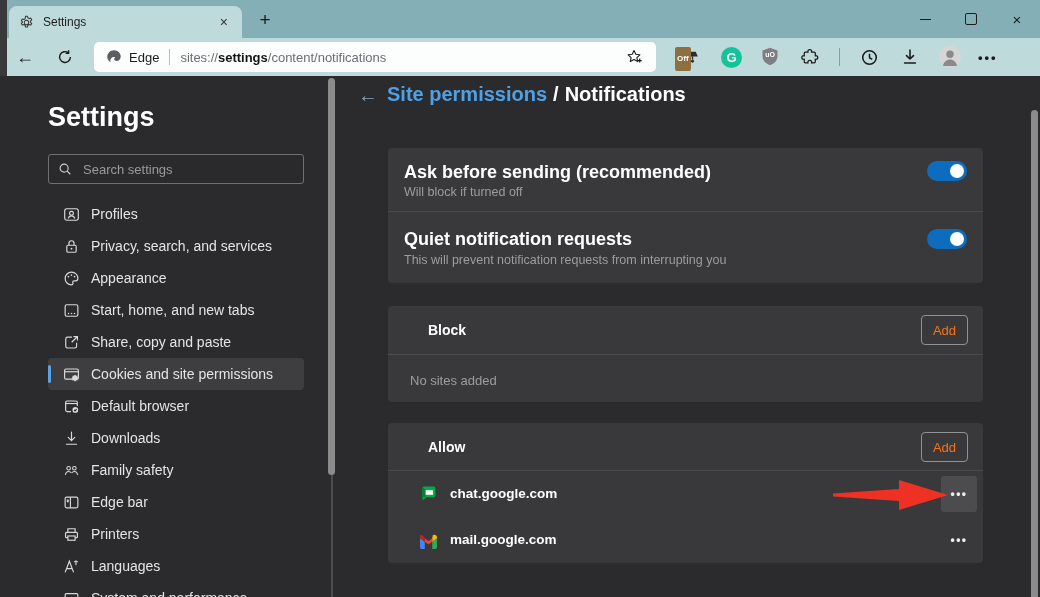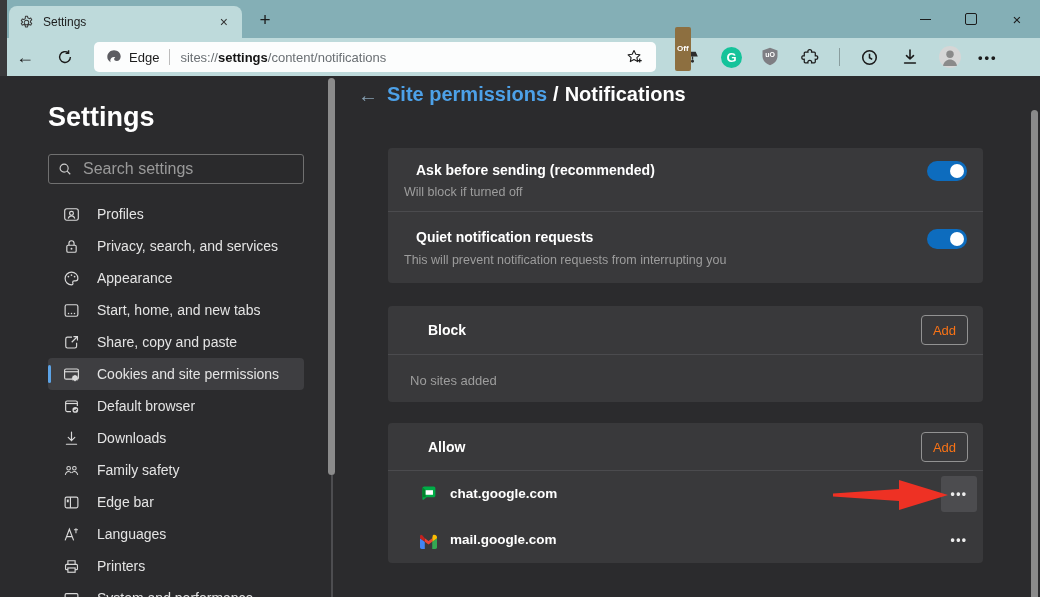--- a/index.html
+++ b/index.html
@@ -28,57 +28,57 @@
   .addressbar{margin-left:16px;width:562px;height:30px;background:#fcfdfd;border-radius:5px;
     display:flex;align-items:center;padding:0 4px 0 12px;box-sizing:border-box;font-size:13px;}
   .site-badge{display:flex;align-items:flex-end;gap:7px;color:#1d1d1d;}
   .ab-divider{width:1px;height:16px;background:#bcbcbc;margin:0 10px;}
   .url{color:#6a6f73;white-space:nowrap;flex:1;overflow:hidden;}
   .url .host{color:#141414;font-weight:bold;}
   .star-btn{width:34px;height:28px;display:flex;align-items:center;justify-content:center;border-radius:4px;}
   .ext-row{margin-left:24px;display:flex;align-items:center;gap:17px;}
   .ext{position:relative;width:24px;height:24px;display:flex;align-items:center;justify-content:center;}
   .off-badge{position:absolute;left:-5px;bottom:-2px;background:#8d6f40;color:#fff;font-size:8px;
-    font-weight:bold;padding:18px 2px;border-radius:2px;line-height:1;}
+    font-weight:bold;padding:8px 2px;border-radius:2px;line-height:1;}
   .gram{width:21px;height:21px;border-radius:50%;background:#15c39a;color:#fff;font-weight:bold;
     font-size:13px;display:flex;align-items:center;justify-content:center;}
   .ublock{position:relative;width:22px;height:24px;display:flex;align-items:center;justify-content:center;}
   .ublock span{position:absolute;top:6px;left:0;right:0;text-align:center;color:#fff;font-size:7px;font-weight:bold;}
   .tb-sep{width:1px;height:18px;background:rgba(0,0,0,.28);}
   .avatar{width:22px;height:22px;border-radius:50%;background:#d6d6d6;overflow:hidden;
     display:flex;align-items:flex-end;justify-content:center;}
   .more-dots{font-size:13px;color:#1b1b1b;letter-spacing:2px;font-weight:bold;}
   
   .sidebar{position:absolute;left:0;top:76px;width:345px;height:521px;}
   .sb-title{position:absolute;left:48px;top:26px;font-size:27px;font-weight:bold;color:#fff;}
   .searchbox{position:absolute;left:48px;top:78px;width:256px;height:30px;box-sizing:border-box;
     background:#2a2a2c;border:1px solid #707070;border-radius:3px;display:flex;align-items:center;
     padding:0 9px;gap:9px;}
   .searchbox input{flex:1;background:transparent;border:0;outline:none;color:#0ea5e9;
-    font-size:16px;font-family:"Liberation Sans",sans-serif;}
+    font-size:13px;font-family:"Liberation Sans",sans-serif;}
   .searchbox input::placeholder{color:#9a9a9a;}
   .nav{position:absolute;left:48px;top:122px;width:256px;}
-  .nav-item{position:relative;height:32px;display:flex;align-items:center;gap:17px;
+  .nav-item{position:relative;height:32px;display:flex;align-items:center;gap:11px;
     padding-left:15px;box-sizing:border-box;border-radius:4px;}
   .nav-item .lbl{font-size:14px;color:#e4e4e4;white-space:nowrap;}
   .nav-item.selected{background:#3e3e41;}
   .nav-item.selected::before{content:"";position:absolute;left:0;top:7px;bottom:7px;width:3px;
     border-radius:2px;background:#5ca3e6;}
   .sb-scroll{position:absolute;left:328px;top:2px;width:7px;height:397px;background:#8b8b8b;border-radius:4px;}
   .sb-track{position:absolute;left:331px;top:399px;width:2px;height:122px;background:#4d4d50;}
   
   .main{position:absolute;left:345px;top:76px;width:695px;height:521px;}
   .crumb-back{position:absolute;left:13px;top:8px;font-size:20px;color:#87a0b2;}
   .crumb{position:absolute;left:42px;top:7px;font-size:20px;font-weight:bold;color:#fff;white-space:nowrap;}
   .crumb .parent{color:#4da1e8;}
   .crumb .sep{margin:0 6px;}
   .card{position:absolute;left:43px;width:595px;background:#39393b;border-radius:4px;box-sizing:border-box;}
   .card-divider{border-top:1px solid #4b4b4e;}
   .t-row{position:relative;padding:0 16px;}
-  .t-title{position:absolute;left:16px;font-size:14px;font-weight:bold;color:#fff;margin-left:12px;}
+  .t-title{position:absolute;left:16px;font-size:18px;font-weight:bold;color:#fff;}
   .t-sub{position:absolute;left:16px;font-size:12.5px;color:#9d9d9d;}
   .toggle{position:absolute;right:16px;width:40px;height:20px;border-radius:10px;background:#0d6cbe;}
   .toggle .knob{position:absolute;right:3px;top:3px;width:14px;height:14px;border-radius:50%;background:#fff;}
   .sec-head{position:relative;height:48px;margin-left:24px;}
   .sec-title{position:absolute;left:16px;top:16px;font-size:14px;font-weight:bold;color:#fff;}
   .add-btn{position:absolute;right:15px;top:9px;width:47px;height:30px;box-sizing:border-box;
     border:1px solid #929292;border-radius:4px;background:transparent;color:#f97316;font-size:13px;
     display:flex;align-items:center;justify-content:center;font-family:"Liberation Sans",sans-serif;}
   .empty-text{position:absolute;left:22px;top:66px;font-size:13px;color:#9d9d9d;}
   .site-row{position:relative;height:46px;}
@@ -277,32 +277,32 @@
       <div class="nav-item">
         <svg width="17" height="17" viewBox="0 0 16 16">
             <rect x="2" y="3" width="12" height="10" rx="1.4" fill="none" stroke="#d9d9d9" stroke-width="1.1"></rect>
             <path d="M7 3v10" stroke="#d9d9d9" stroke-width="1.1"></path>
             <rect x="3.6" y="5.2" width="1.8" height="2.6" fill="#d9d9d9"></rect>
           </svg>
         <span class="lbl">Edge bar</span>
       </div>
       <div class="nav-item">
         <svg width="17" height="17" viewBox="0 0 16 16">
-            <path d="M2 13.5L6 3l4 10.5M3.3 10h5.4" fill="none" stroke="#d9d9d9" stroke-width="1.1"></path>
-            <path d="M12.2 2.2v4.6M10.3 3.6h3.8" fill="none" stroke="#d9d9d9" stroke-width="1"></path>
-          </svg>
-        <span class="lbl">Languages</span>
-      </div>
-      <div class="nav-item">
-        <svg width="17" height="17" viewBox="0 0 16 16">
             <path d="M4.6 6V2.6h6.8V6" fill="none" stroke="#d9d9d9" stroke-width="1.1"></path>
             <rect x="2.4" y="6" width="11.2" height="5" rx="1" fill="none" stroke="#d9d9d9" stroke-width="1.1"></rect>
             <rect x="4.6" y="9.4" width="6.8" height="4" fill="#2b2b2d" stroke="#d9d9d9" stroke-width="1.1"></rect>
           </svg>
         <span class="lbl">Printers</span>
+      </div>
+      <div class="nav-item">
+        <svg width="17" height="17" viewBox="0 0 16 16">
+            <path d="M2 13.5L6 3l4 10.5M3.3 10h5.4" fill="none" stroke="#d9d9d9" stroke-width="1.1"></path>
+            <path d="M12.2 2.2v4.6M10.3 3.6h3.8" fill="none" stroke="#d9d9d9" stroke-width="1"></path>
+          </svg>
+        <span class="lbl">Languages</span>
       </div>
       <div class="nav-item">
         <svg width="17" height="17" viewBox="0 0 16 16">
             <rect x="2" y="3.4" width="12" height="8.2" rx="1.2" fill="none" stroke="#d9d9d9" stroke-width="1.1"></rect>
             <path d="M6.2 14h3.6" stroke="#d9d9d9" stroke-width="1.1"></path>
           </svg>
         <span class="lbl">System and performance</span>
       </div>
     </div>
     <div class="sb-scroll"></div>

